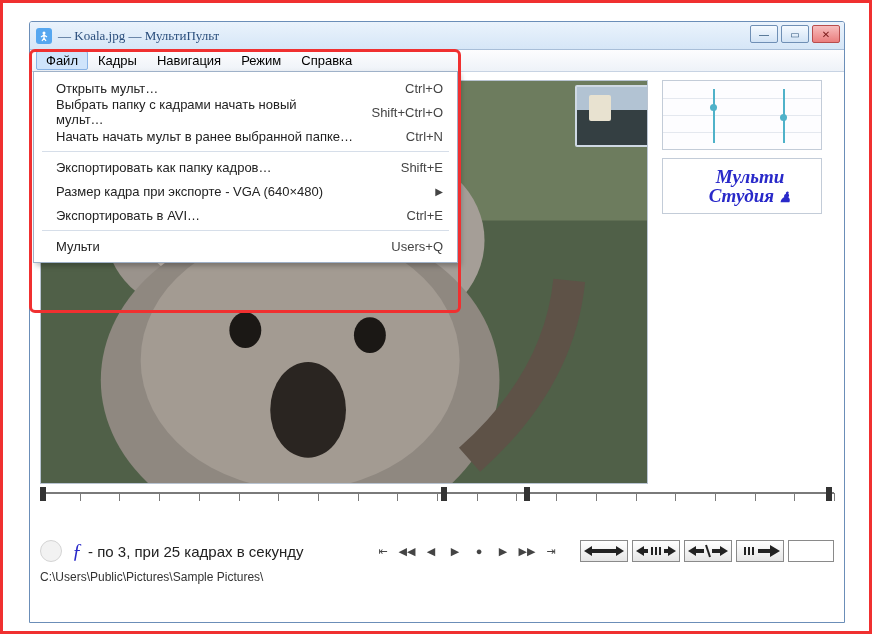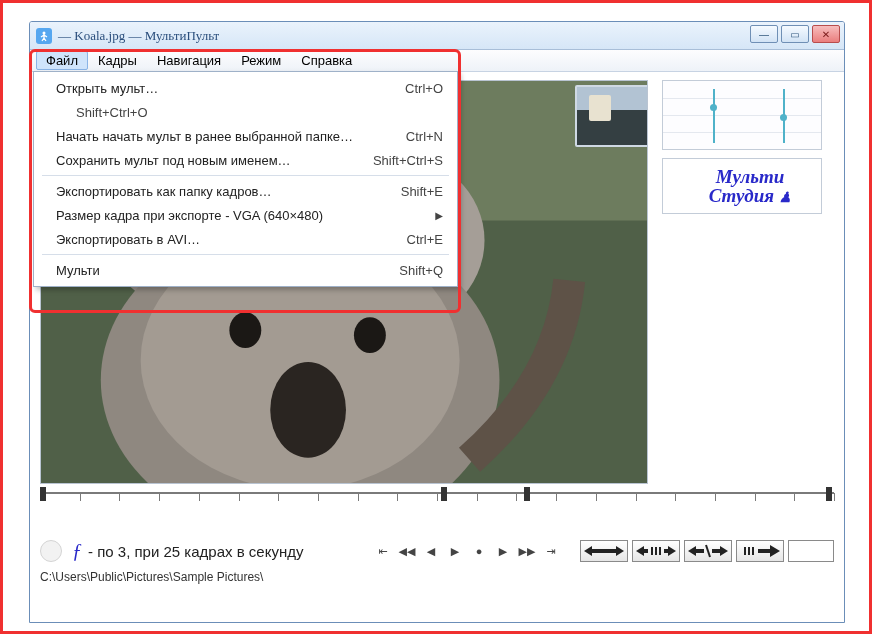--- a/index.html
+++ b/index.html
@@ -205,45 +205,42 @@
       <div class="bot2">C:\Users\Public\Pictures\Sample Pictures\</div>
     </div>
   </div>
 
   <div class="dropdown">
     <div class="row">
         <span class="lbl">Открыть мульт…</span>
         <span class="sc">Ctrl+O</span>
       </div>
     <div class="row">
+        <span class="lbl">Выбрать папку с кадрами начать новый мульт…</span>
         <span class="sc">Shift+Ctrl+O</span>
       </div>
     <div class="row">
         <span class="lbl">Начать начать мульт в ранее выбранной папке…</span>
         <span class="sc">Ctrl+N</span>
       </div>
-    <div class="row">
-        <span class="lbl">Сохранить мульт под новым именем…</span>
-        <span class="sc">Shift+Ctrl+S</span>
-      </div>
     <div class="sep"></div>
     <div class="row">
         <span class="lbl">Экспортировать как папку кадров…</span>
         <span class="sc">Shift+E</span>
       </div>
     <div class="row">
         <span class="lbl">Размер кадра при экспорте - VGA (640×480)</span>
         <span class="arrow">▶</span>
       </div>
     <div class="row">
         <span class="lbl">Экспортировать в AVI…</span>
         <span class="sc">Ctrl+E</span>
       </div>
     <div class="sep"></div>
     <div class="row">
         <span class="lbl">Мульти</span>
-        <span class="sc">Shift+Q</span>
+        <span class="sc">Users+Q</span>
       </div>
   </div>
 
   <div class="redhl" style="left:26px; top:46px; width:432px; height:264px;"></div>
 
 </div>
 
 </body></html>

